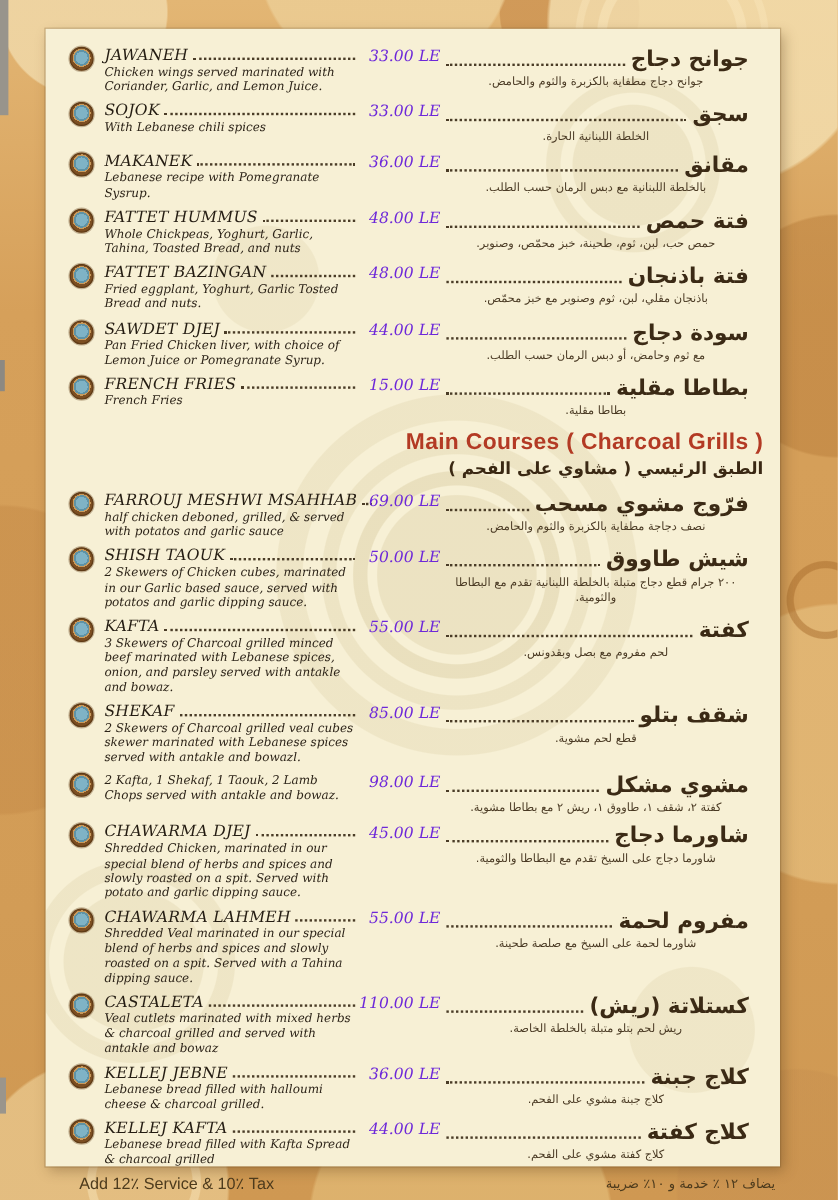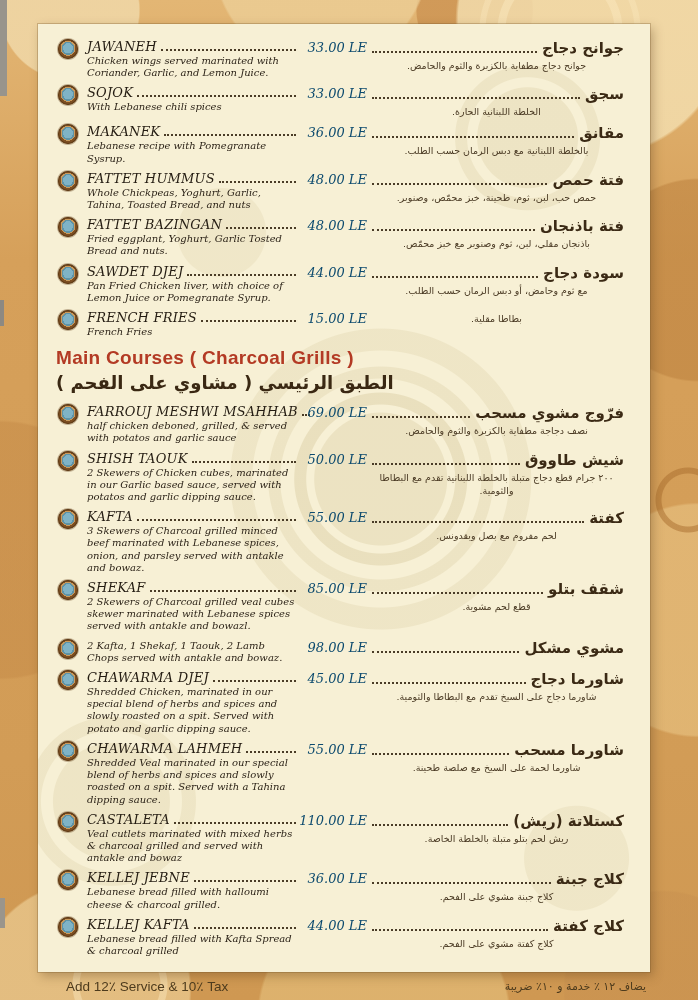--- a/index.html
+++ b/index.html
@@ -59,30 +59,30 @@
   .seal{
     width:20px;height:20px;border-radius:50%;flex:none;margin:0 9px 0 2px;
     background:radial-gradient(circle at 50% 46%, var(--seal_blue,#7fb3c6) 0 5px, #5f93a6 5px 6.5px, #c89a5c 6.5px 7.5px, #7c4e21 7.5px 10px);
     box-shadow:inset 0 0 0 1px #5e3b17, 0 0 0 1px rgba(94,59,23,.35);
   }
   .en-col{width:212px;flex:none;}
   .name-line{display:flex;align-items:baseline;height:15px;}
   .item-name{font-style:italic;font-size:13px;color:#241c12;white-space:nowrap;letter-spacing:.2px;}
   .leader{flex:1;border-bottom:2px dotted #4a3c27;margin:0 3px 3px 4px;min-width:8px;}
   .item-desc{font-style:italic;font-size:10px;line-height:12.2px;color:#2c2318;margin-top:1px;}
-  .price-col{width:68px;flex:none;text-align:right;font-style:italic;font-size:13px;color:#0c4a6e;white-space:nowrap;padding-top:1px;}
+  .price-col{width:68px;flex:none;text-align:right;font-style:italic;font-size:13px;color:#6d28d9;white-space:nowrap;padding-top:1px;}
   .ar-col{flex:1;padding-right:12px;padding-left:2px;min-width:0;}
   .ar-name-line{display:flex;align-items:baseline;}
-  .item-name-ar{font-family:"DejaVu Sans",sans-serif;font-weight:bold;font-size:15px;color:#3b2a15;white-space:nowrap;}
+  .item-name-ar{font-family:"DejaVu Sans",sans-serif;font-weight:bold;font-size:18px;color:#3b2a15;white-space:nowrap;}
   .ar-leader{flex:1;border-bottom:2px dotted #4a3c27;margin:0 5px 3px 3px;min-width:8px;}
   .item-desc-ar{font-family:"DejaVu Sans",sans-serif;font-size:9.5px;line-height:13px;color:#4a3a24;margin-top:2px;text-align:center;}
 
-  .section-header{text-align:left;margin:9px 0 11px;}
+  .section-header{text-align:right;margin:9px 0 11px;}
   .header-en{font-family:"Liberation Sans",sans-serif;font-weight:700;font-size:19px;color:var(--accent_red,#b33a24);letter-spacing:.3px;}
-  .header-ar{font-family:"DejaVu Sans",sans-serif;font-weight:700;font-size:18px;color:#3a2813;margin-top:3px;}
+  .header-ar{font-family:"DejaVu Sans",sans-serif;font-weight:700;font-size:14px;color:#3a2813;margin-top:3px;}
 
   .footer{
     position:absolute;left:38px;right:48px;bottom:2px;height:24px;
     display:flex;justify-content:space-between;align-items:center;
     font-family:"Liberation Sans",sans-serif;font-size:13.5px;color:#4d3b1d;
     padding:0 4px 0 28px;
     gap:36px;
   }
   .footer-ar{font-family:"DejaVu Sans",sans-serif;font-size:11px;}
 </style>
@@ -215,20 +215,24 @@
     <span class="seal"></span>
     <div class="en-col">
       <div class="name-line">
         <span class="item-name">FRENCH FRIES</span>
         <span class="leader"></span>
       </div>
       <div class="item-desc">French Fries</div>
     </div>
     <div class="price-col">15.00 LE</div>
     <div class="ar-col" dir="rtl" lang="ar">
+      <div class="ar-name-line">
+        <span class="item-name-ar">بطاطا مقلية</span>
+        <span class="ar-leader"></span>
+      </div>
       <div class="item-desc-ar">بطاطا مقلية.</div>
     </div>
   </div>
 
   <div class="section-header">
     <div class="header-en">Main Courses ( Charcoal Grills )</div>
     <div class="header-ar" dir="rtl" lang="ar">الطبق الرئيسي ( مشاوي على الفحم )</div>
   </div>
 
   <div class="row">
@@ -311,20 +315,21 @@
     <span class="seal"></span>
     <div class="en-col">
       <div class="item-desc">2 Kafta, 1 Shekaf, 1 Taouk, 2 Lamb Chops served with antakle and bowaz.</div>
     </div>
     <div class="price-col">98.00 LE</div>
     <div class="ar-col" dir="rtl" lang="ar">
       <div class="ar-name-line">
         <span class="item-name-ar">مشوي مشكل</span>
         <span class="ar-leader"></span>
       </div>
+      <div class="item-desc-ar">كفتة ٢، شقف ١، طاووق ١، ريش ٢ مع بطاطا مشوية.</div>
     </div>
   </div>
 
   <div class="row">
     <span class="seal"></span>
     <div class="en-col">
       <div class="name-line">
         <span class="item-name">CHAWARMA DJEJ</span>
         <span class="leader"></span>
       </div>
@@ -345,21 +350,21 @@
     <div class="en-col">
       <div class="name-line">
         <span class="item-name">CHAWARMA LAHMEH</span>
         <span class="leader"></span>
       </div>
       <div class="item-desc">Shredded Veal marinated in our special blend of herbs and spices and slowly roasted on a spit. Served with a Tahina dipping sauce.</div>
     </div>
     <div class="price-col">55.00 LE</div>
     <div class="ar-col" dir="rtl" lang="ar">
       <div class="ar-name-line">
-        <span class="item-name-ar">شاورما مسحب</span>
+        <span class="item-name-ar">مفروم لحمة</span>
         <span class="ar-leader"></span>
       </div>
       <div class="item-desc-ar">شاورما لحمة على السيخ مع صلصة طحينة.</div>
     </div>
   </div>
 
   <div class="row">
     <span class="seal"></span>
     <div class="en-col">
       <div class="name-line">

